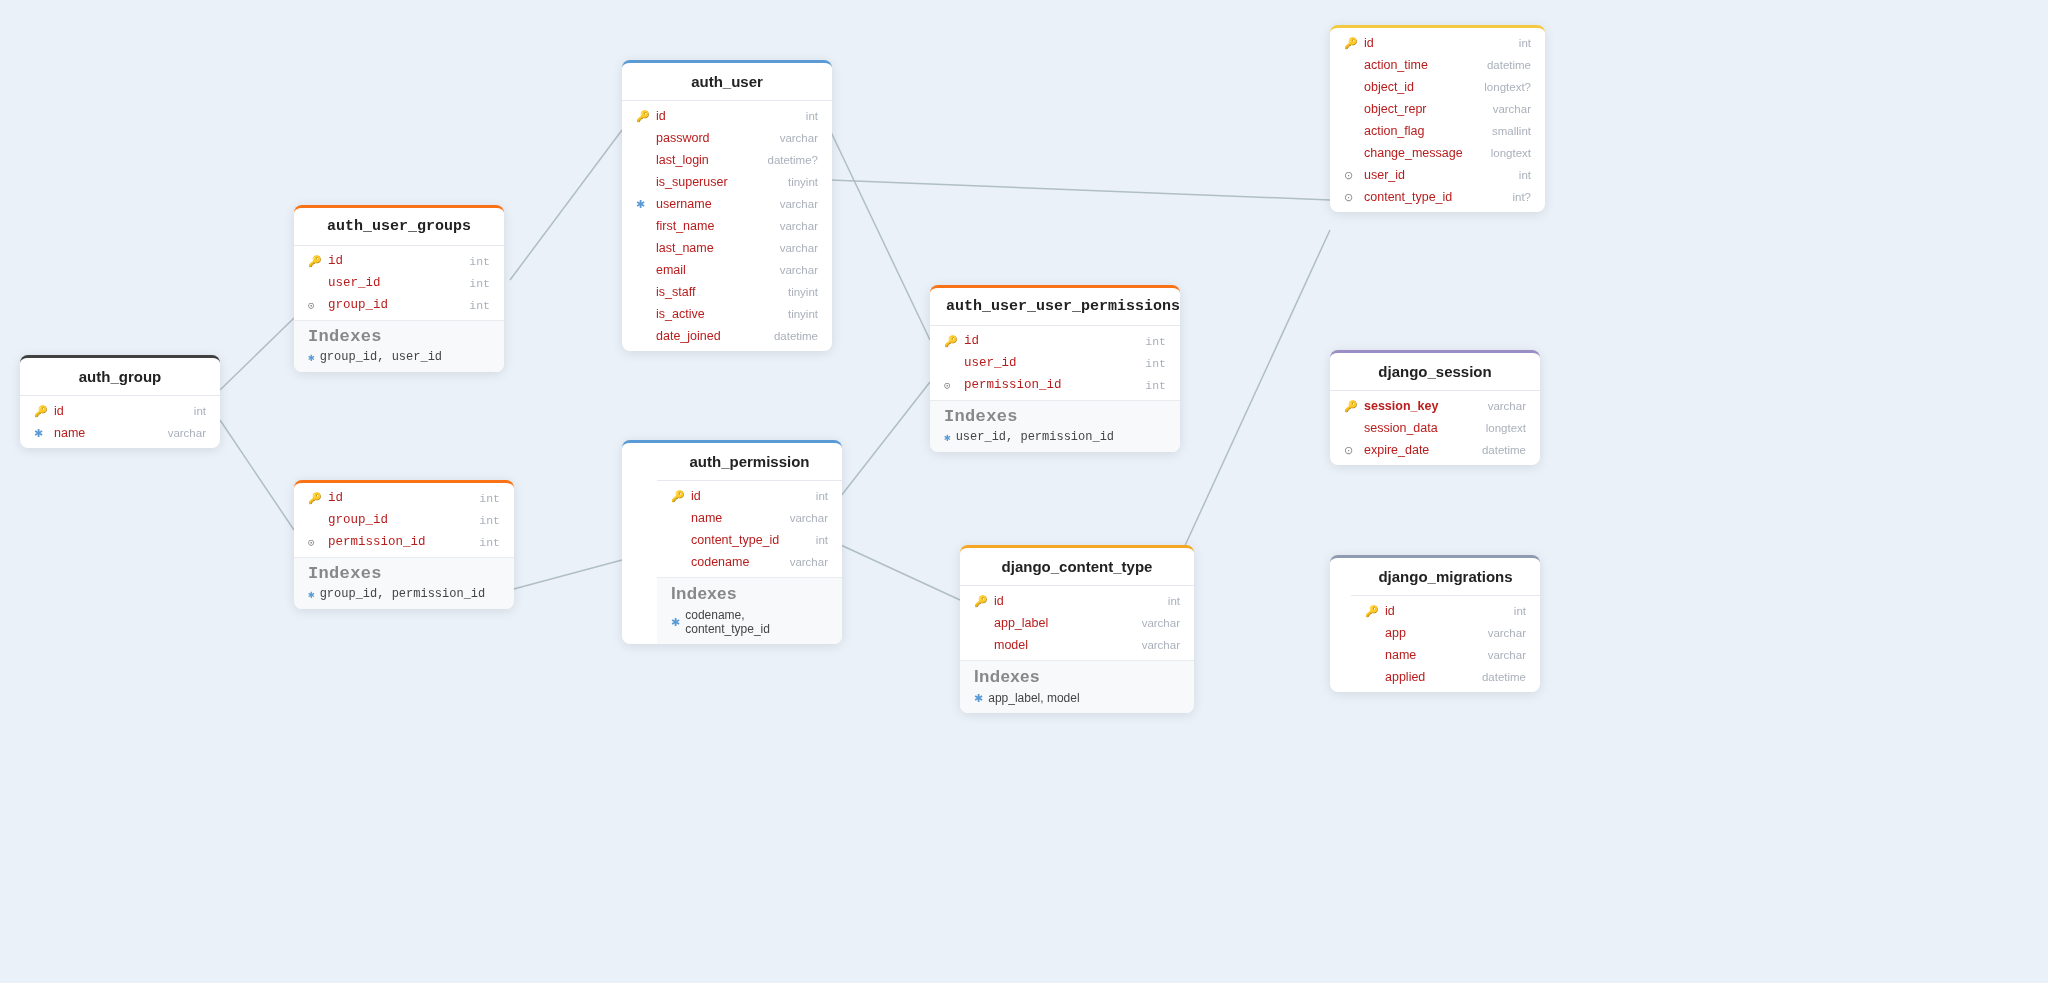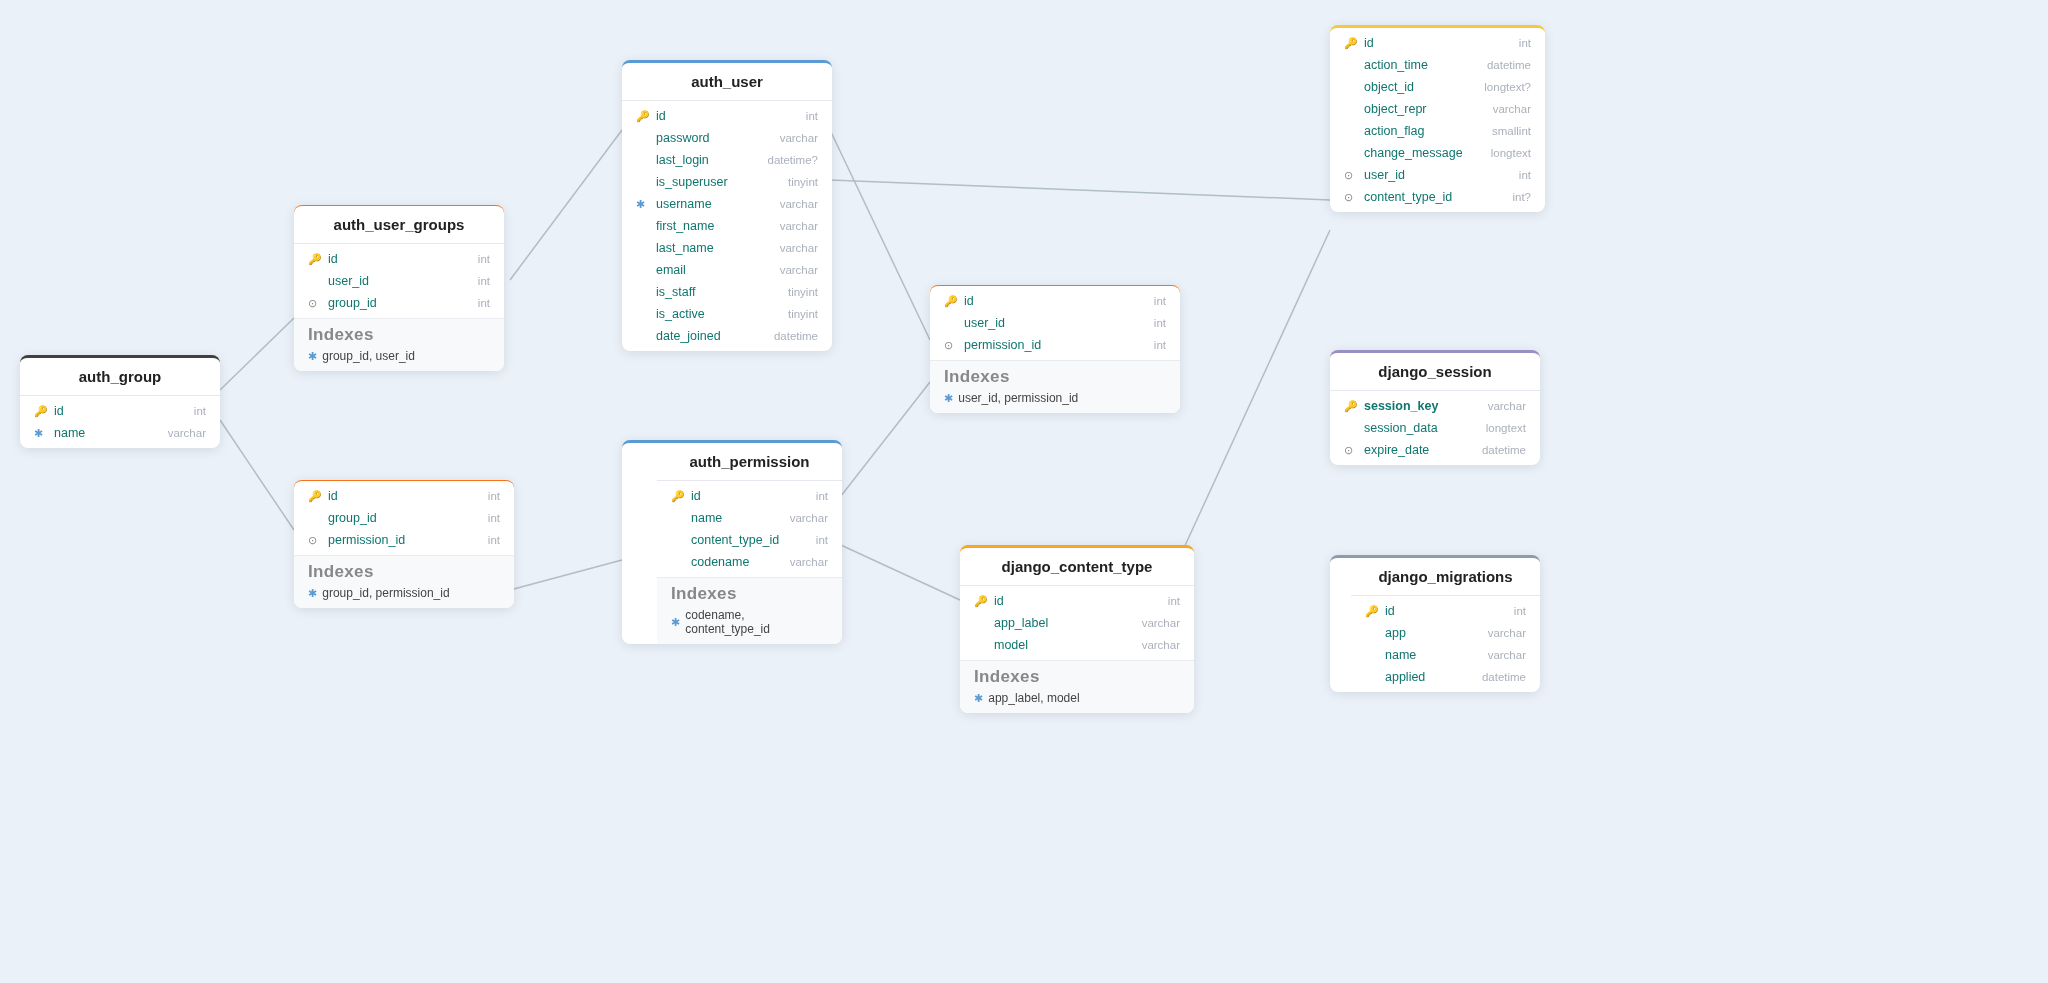--- a/index.html
+++ b/index.html
@@ -35,21 +35,21 @@
     }
     .table-header {
       text-align: center;
       padding: 10px 16px;
       font-size: 15px;
       font-weight: 600;
       color: #222;
       border-bottom: 1px solid #e5e9ef;
     }
     .header-blue { border-top: 3px solid #5b9bd5; }
-    .header-teal { border-top: 1px solid #f97316; }
+    .header-teal { border-top: 3px solid #f97316; font-family: Liberation Mono, monospace; }
     .header-green { border-top: 3px solid #404040; }
     .header-yellow { border-top: 3px solid #f5c842; }
     .header-orange { border-top: 3px solid #f5a623; }
     .header-purple { border-top: 3px solid #9b8ec4; }
     .header-gray { border-top: 3px solid #8e9aaf; }
 
     .table-body { padding: 4px 0; }
     .field-row {
       display: flex;
       align-items: center;
@@ -63,21 +63,21 @@
       flex-shrink: 0;
       margin-right: 4px;
       font-size: 11px;
       color: #888;
     }
     .field-icon.key { color: #f0a500; }
     .field-icon.fk { color: #888; }
     .field-icon.unique { color: #5b9bd5; }
     .field-name {
       flex: 1;
-      color: #0f766e;
+      color: #b91c1c;
     }
     .field-name.bold { font-weight: 600; }
     .field-type {
       color: #aab0bb;
       font-size: 11.5px;
       margin-left: 8px;
     }
     .indexes-section {
       background: #f7f9fb;
       border-top: 1px solid #e8ecf0;
@@ -287,20 +287,21 @@
     <div class="indexes-section">
       <div class="indexes-label">Indexes</div>
       <div class="index-row">
         <span class="index-icon">✱</span>
         <span>codename, content_type_id</span>
       </div>
     </div>
   </div>
 
   <div class="table-card header-teal" style="left:930px;top:285px;width:250px;">
+    <div class="table-header">auth_user_user_permissions</div>
     <div class="table-body">
       <div class="field-row">
         <span class="field-icon key">🔑</span>
         <span class="field-name">id</span>
         <span class="field-type">int</span>
       </div>
       <div class="field-row">
         <span class="field-icon"></span>
         <span class="field-name">user_id</span>
         <span class="field-type">int</span>

